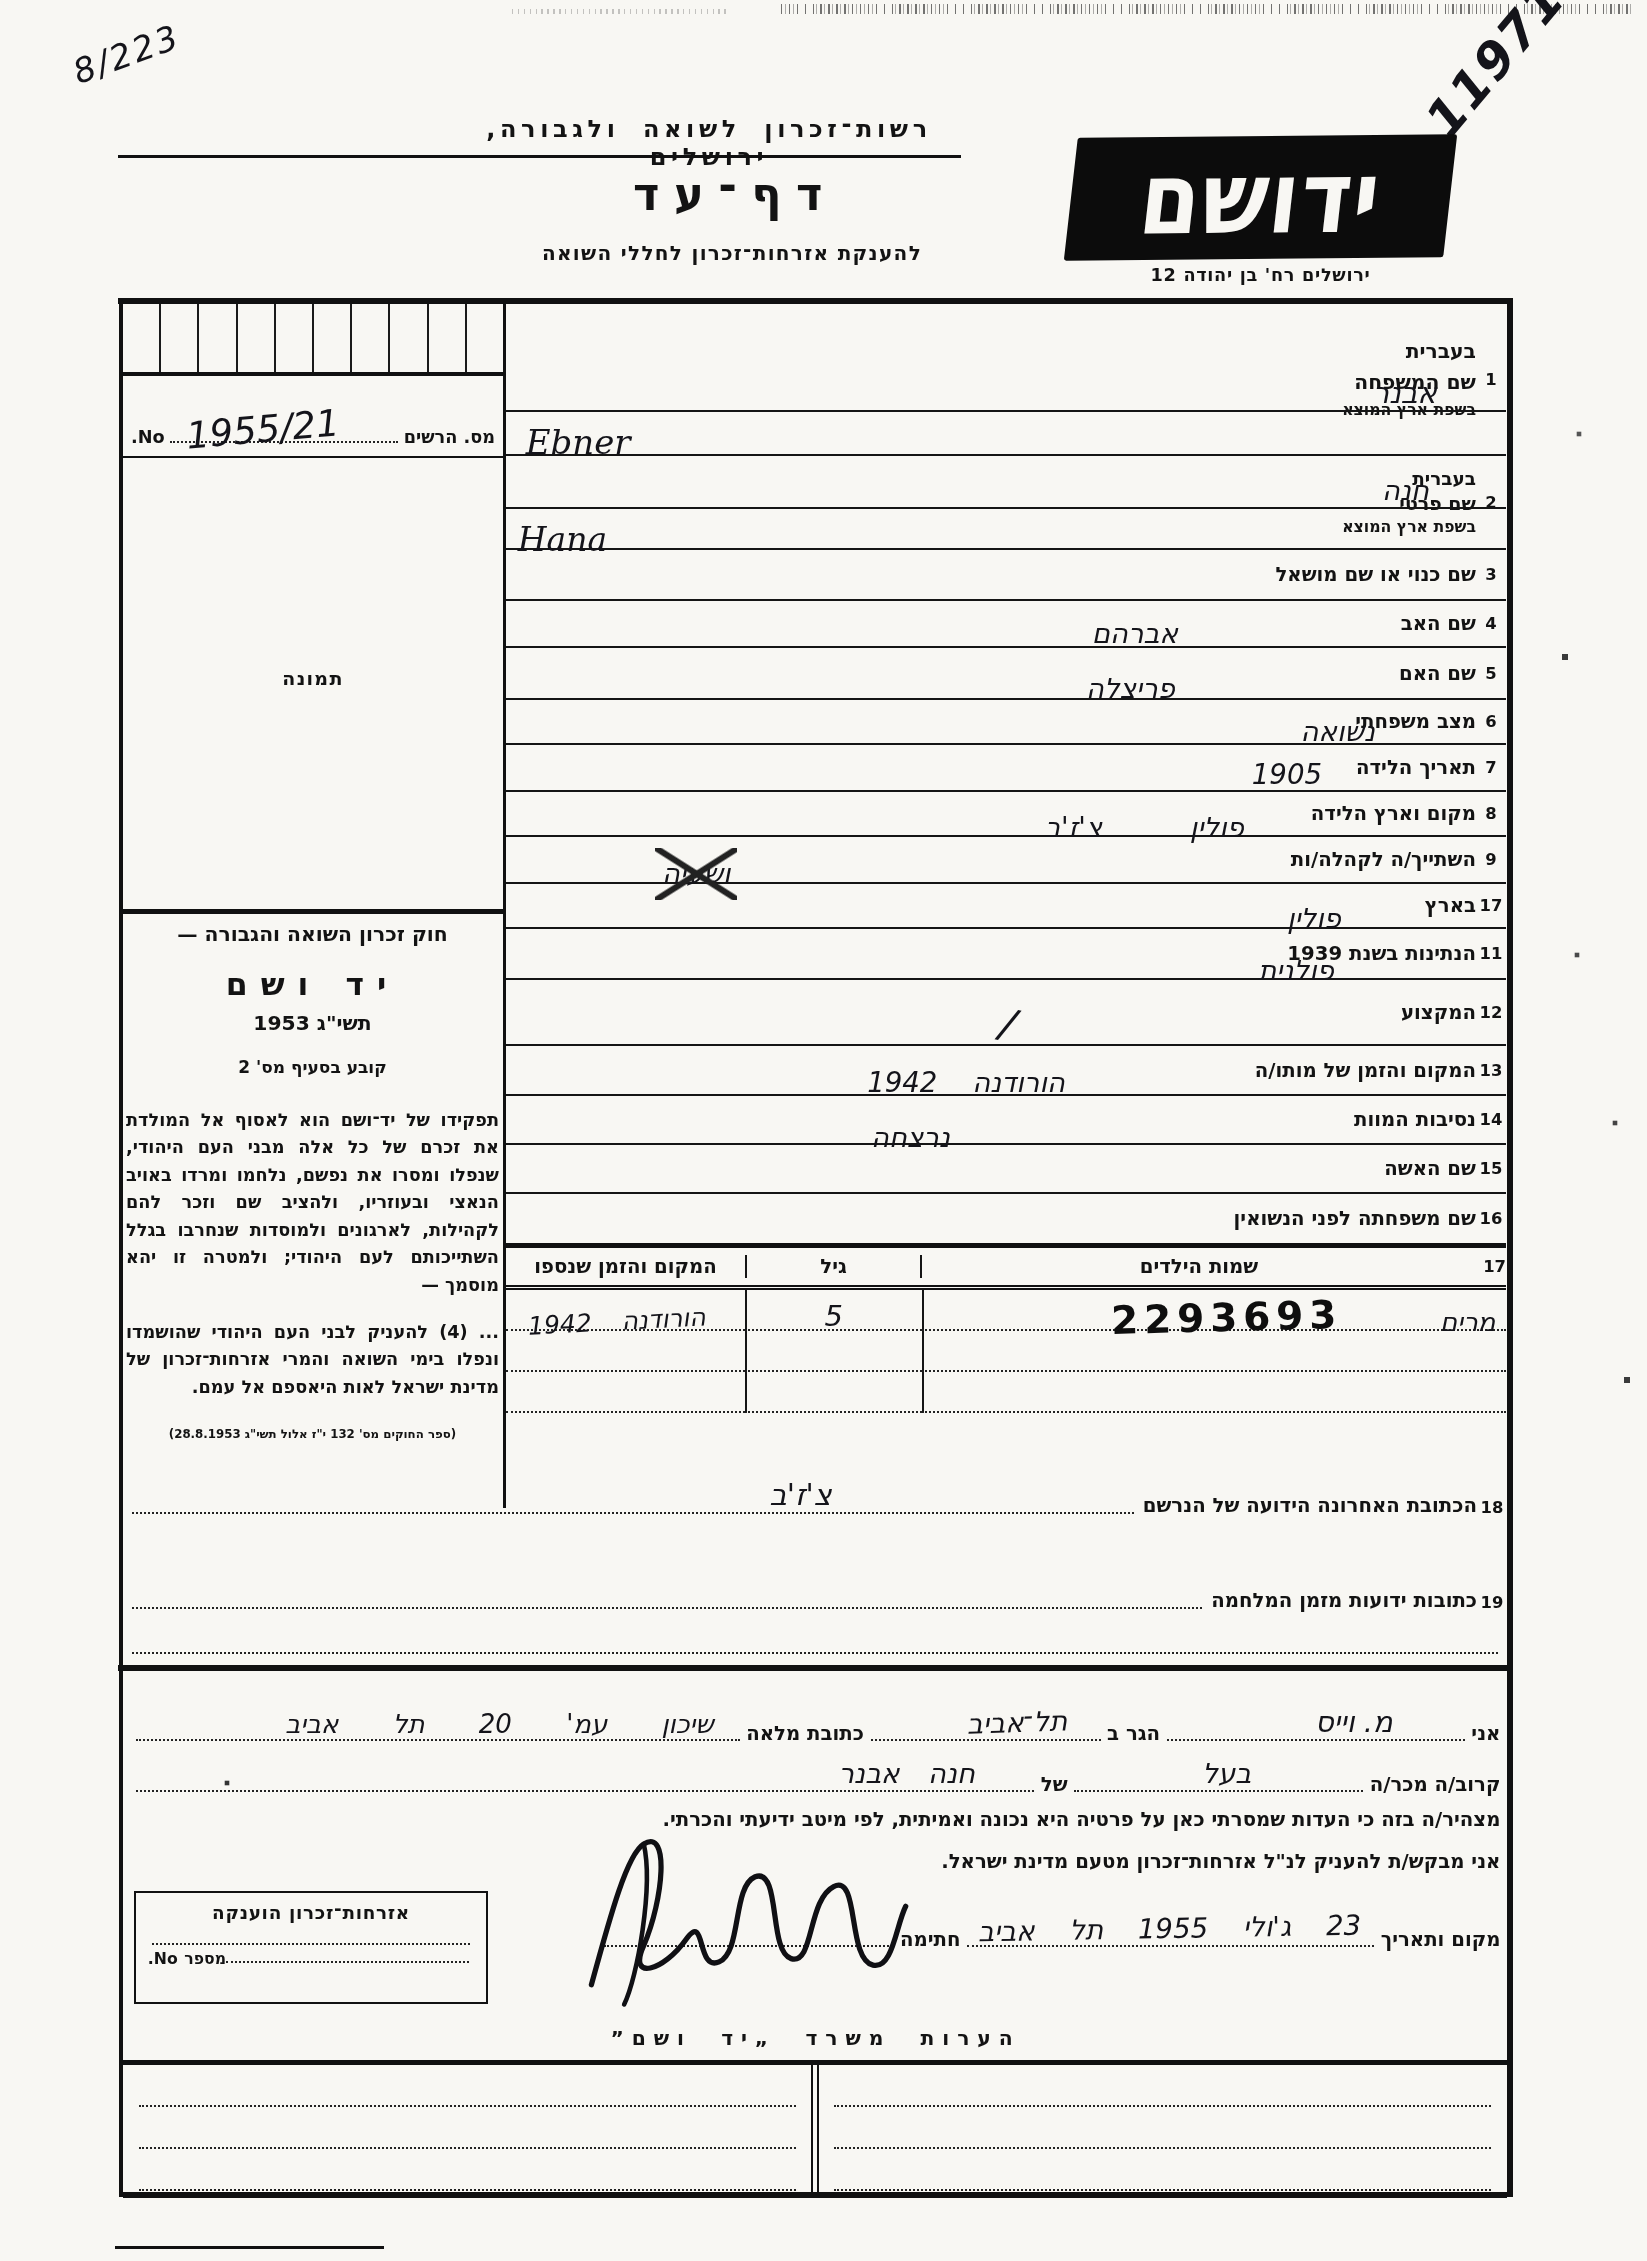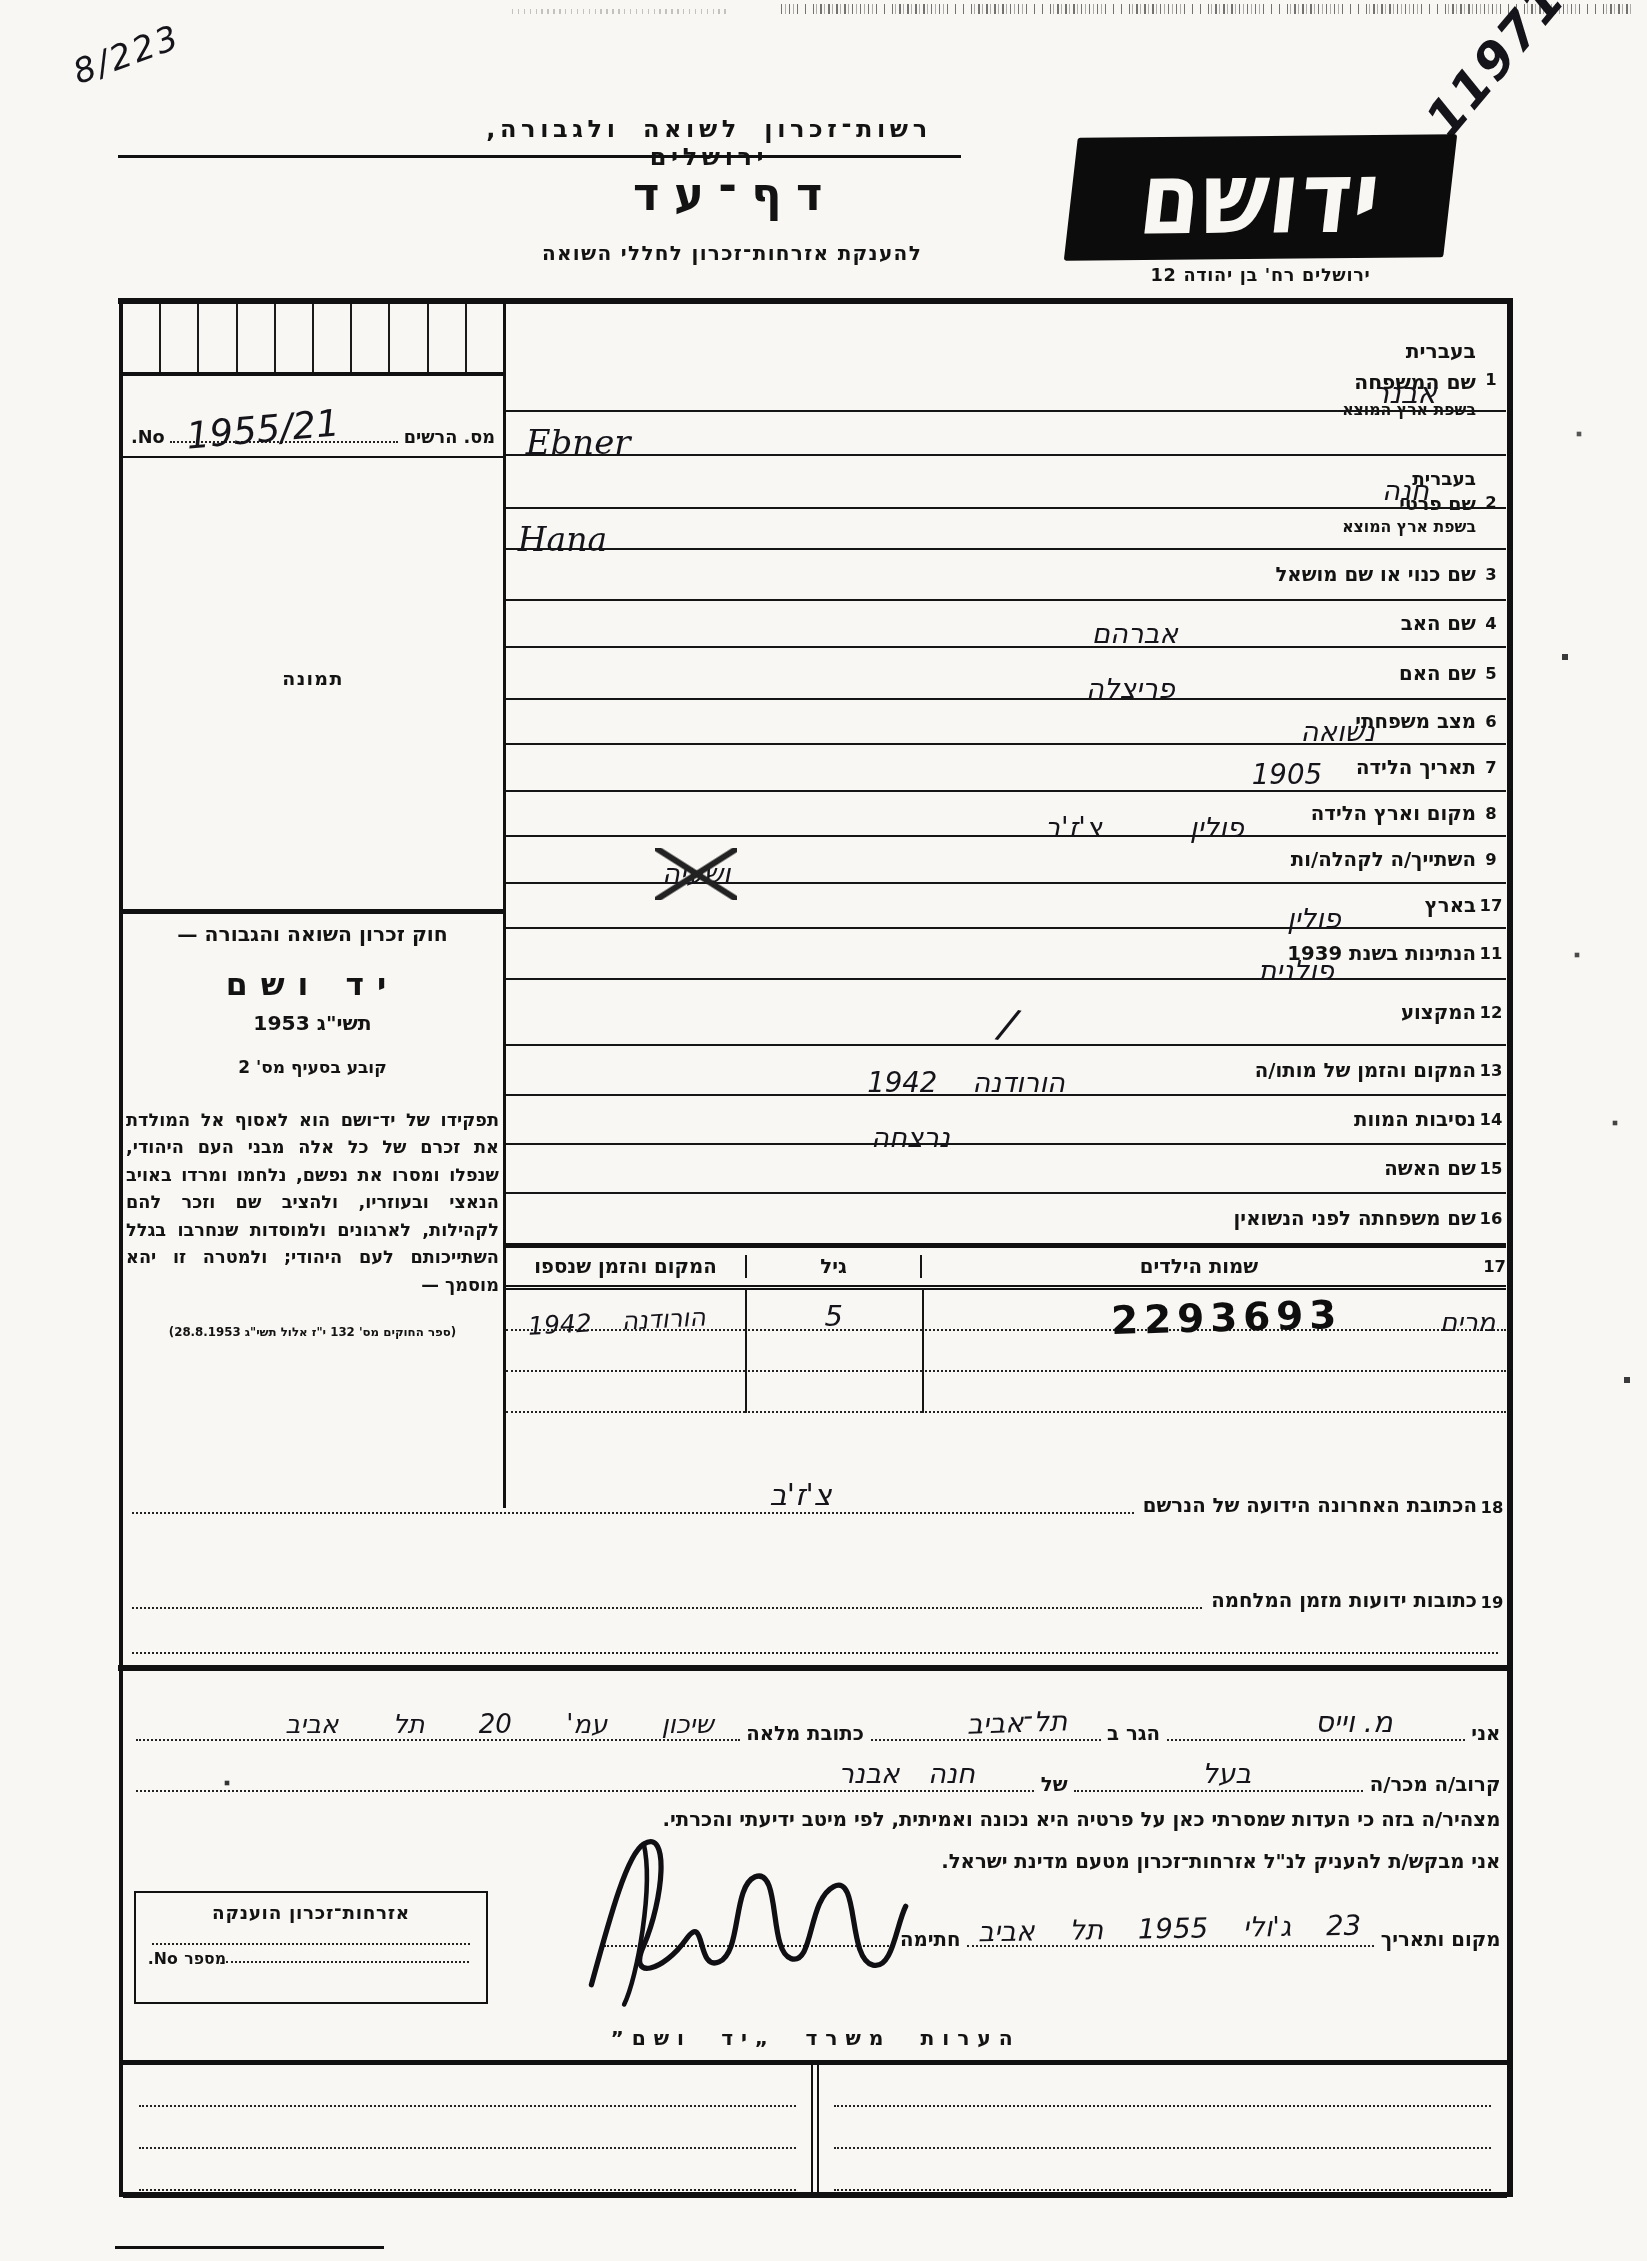--- a/index.html
+++ b/index.html
@@ -175,20 +175,21 @@
   <div class="photobox">
     <div>תמונה</div>
   </div>
 
   <div class="lawbox">
     <div class="law-t1">חוק זכרון השואה והגבורה —</div>
     <div class="law-t2">יד ושם</div>
     <div class="law-t3">תשי"ג 1953</div>
     <div class="law-t4">קובע בסעיף מס' 2</div>
     <div class="law-p">תפקידו של יד־ושם הוא לאסוף אל המולדת את זכרם של כל אלה מבני העם היהודי, שנפלו ומסרו את נפשם, נלחמו ומרדו באויב הנאצי ובעוזריו, ולהציב שם וזכר להם לקהילות, לארגונים ולמוסדות שנחרבו בגלל השתייכותם לעם היהודי; ולמטרה זו יהא מוסמך —</div>
+    <div class="law-p">... (4) להעניק לבני העם היהודי שהושמדו ונפלו בימי השואה והמרי אזרחות־זכרון של מדינת ישראל לאות היאספם אל עמם.</div>
     <div class="law-src">(ספר החוקים מס' 132 י"ז אלול תשי"ג 28.8.1953)</div>
   </div>
 
   <div class="maincol">
 
     <div class="frow" style="height:152px; align-items:center;">
       <div class="fnum">1</div>
       <div class="flab3">
         <div class="flab-top">בעברית</div>
         <div class="flab-main">שם המשפחה</div>

